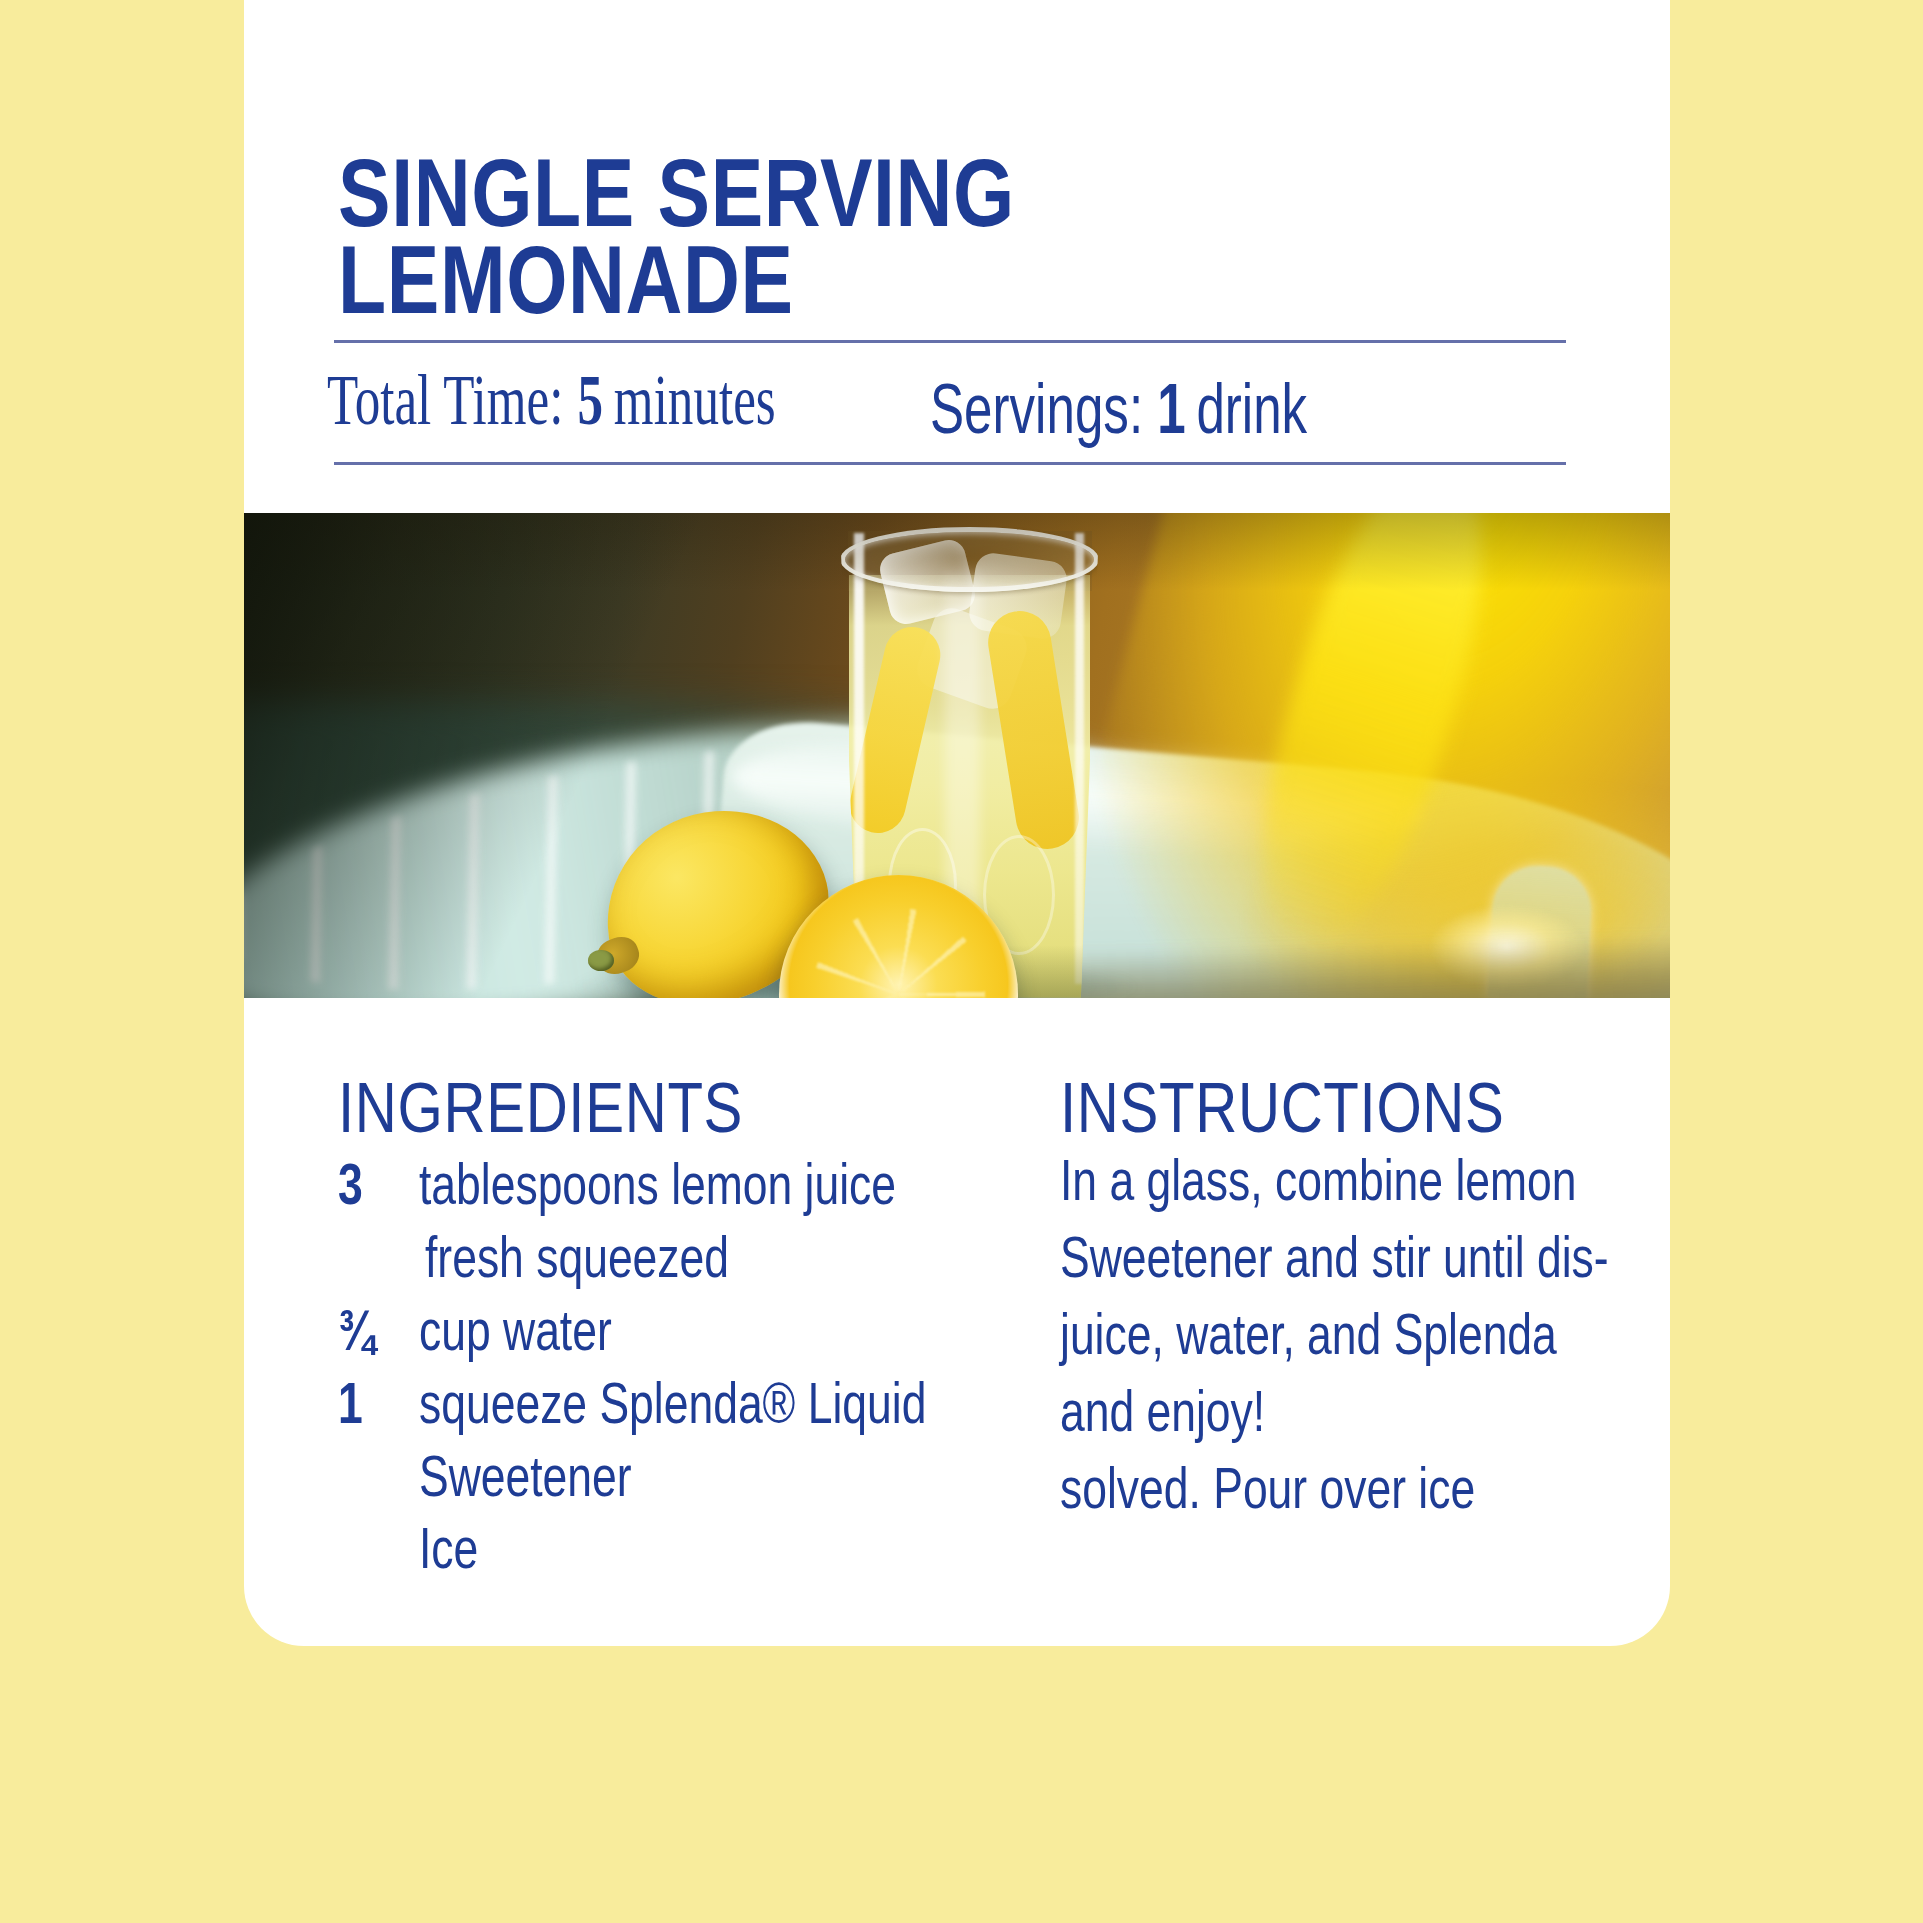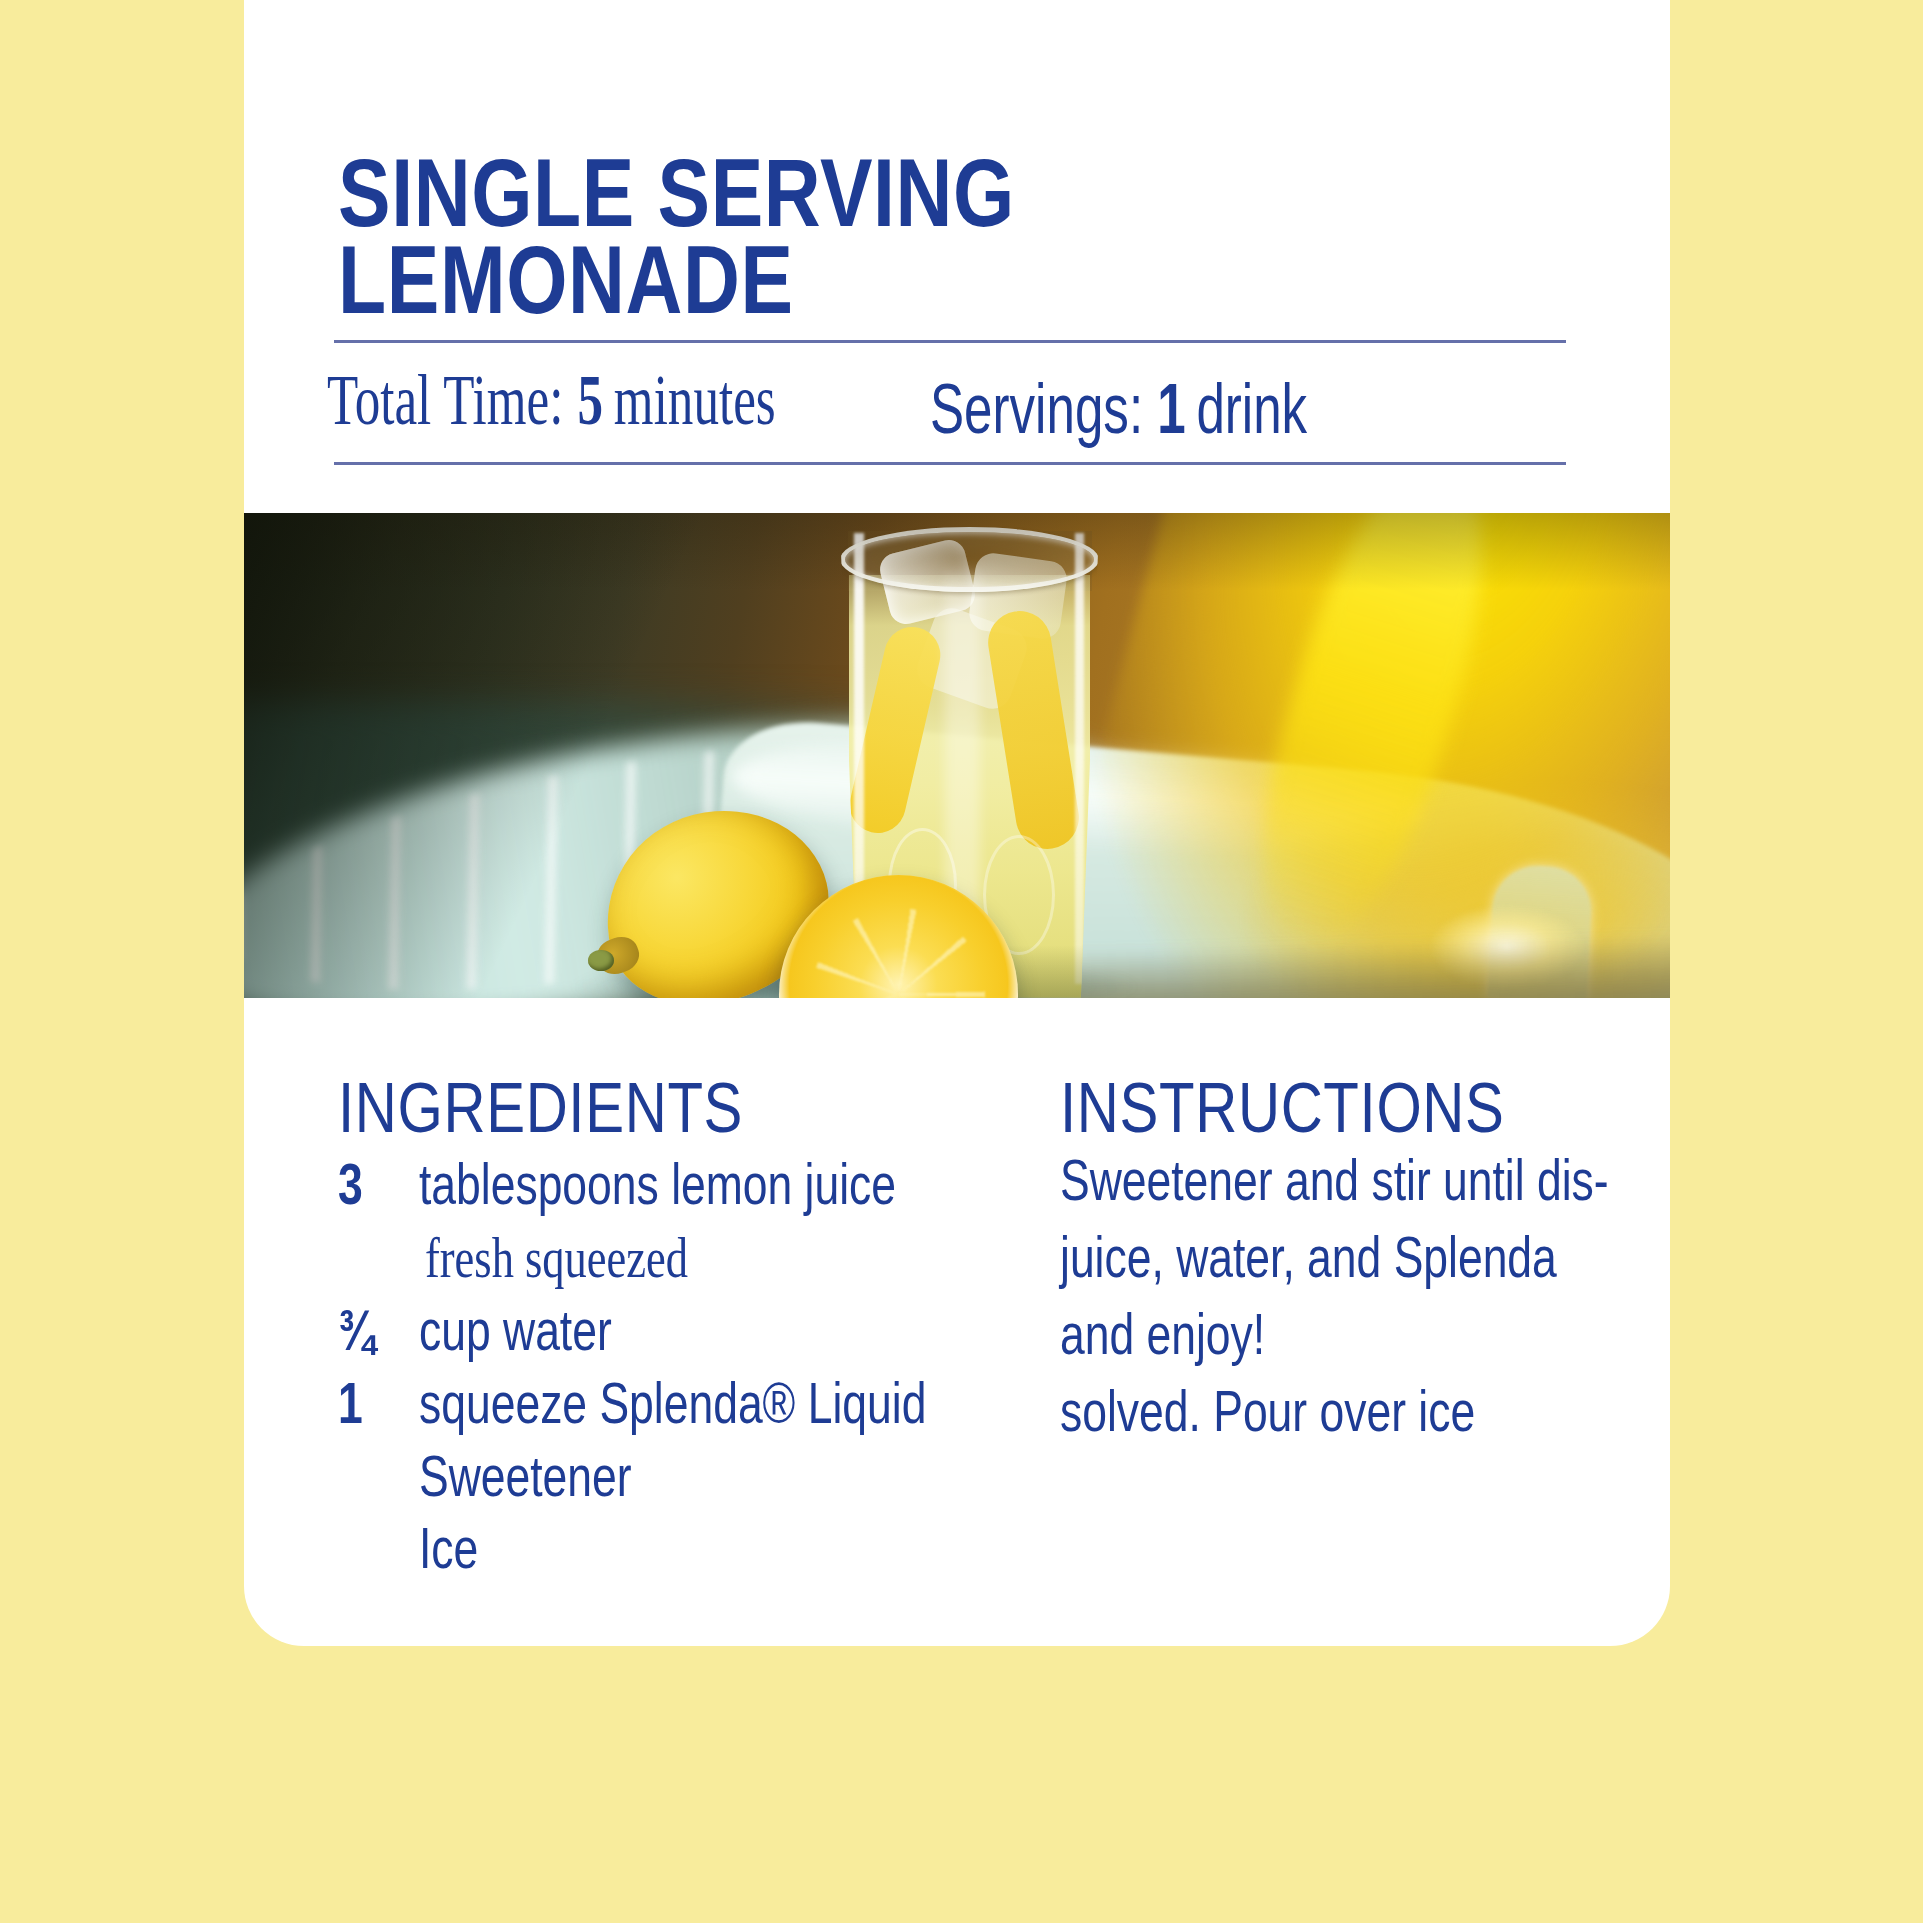--- a/index.html
+++ b/index.html
@@ -151,21 +151,21 @@
     letter-spacing:0.8px;white-space:nowrap;color:var(--navy);
   }
   .heading-ingredients{left:338px;}
   .heading-instructions{left:1060px;}
 
   .ing-list{position:absolute;left:338px;top:1148px;width:676px;height:437px;}
   .ing-row{position:absolute;left:0;width:676px;height:73px;font-size:57px;line-height:73px;white-space:nowrap;}
   .ing-row .qty{position:absolute;left:0;top:0;font-weight:700;}
   .ing-row .txt{position:absolute;left:81px;top:0;font-weight:400;}
   .ing-row.cont .txt{left:87px;}
-  .r0{top:0;} .r1{top:73px;font-family:Liberation Serif, serif;} .r2{top:146px;} .r3{top:219px;} .r4{top:292px;} .r5{top:364px;}
+  .r0{top:0;} .r1{top:73px;} .r2{top:146px;} .r3{top:219px;} .r4{top:292px;} .r5{top:364px;}
 
   
   .ins-body{position:absolute;left:1060px;top:1142px;width:631px;}
   .ins-line{height:77px;font-size:57px;line-height:77px;white-space:nowrap;font-weight:400;color:var(--navy);}
 </style>
 </head>
 <body>
 
 <div class="canvas">
 
@@ -261,20 +261,23 @@
       <span class="txt sx78">Sweetener</span>
     </div>
     <div class="ing-row r5">
       <span class="qty sx78"></span>
       <span class="txt sx78">Ice</span>
     </div>
   </div>
 
   <div class="ins-body">
     <div class="ins-line">
+        <span class="sx78">In a glass, combine lemon</span>
+      </div>
+    <div class="ins-line">
         <span class="sx78">Sweetener and stir until dis-</span>
       </div>
     <div class="ins-line">
         <span class="sx78">juice, water, and Splenda</span>
       </div>
     <div class="ins-line">
         <span class="sx78">and enjoy!</span>
       </div>
     <div class="ins-line">
         <span class="sx78">solved. Pour over ice</span>

